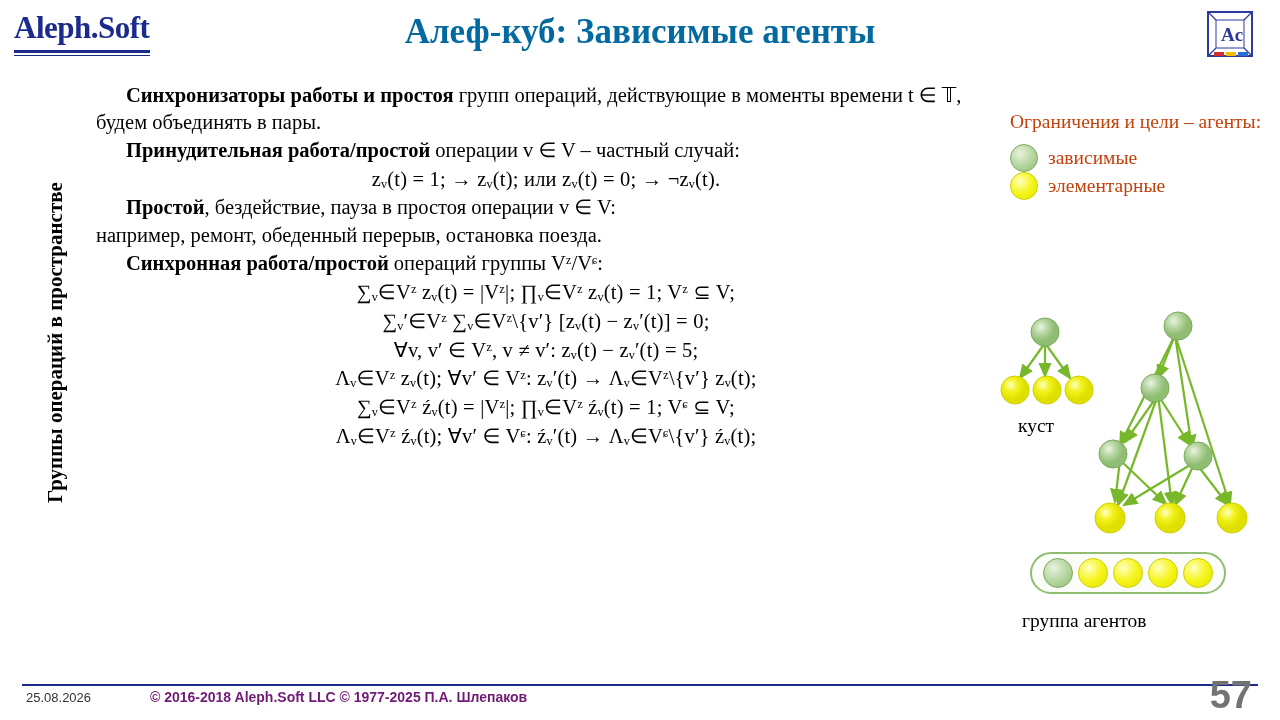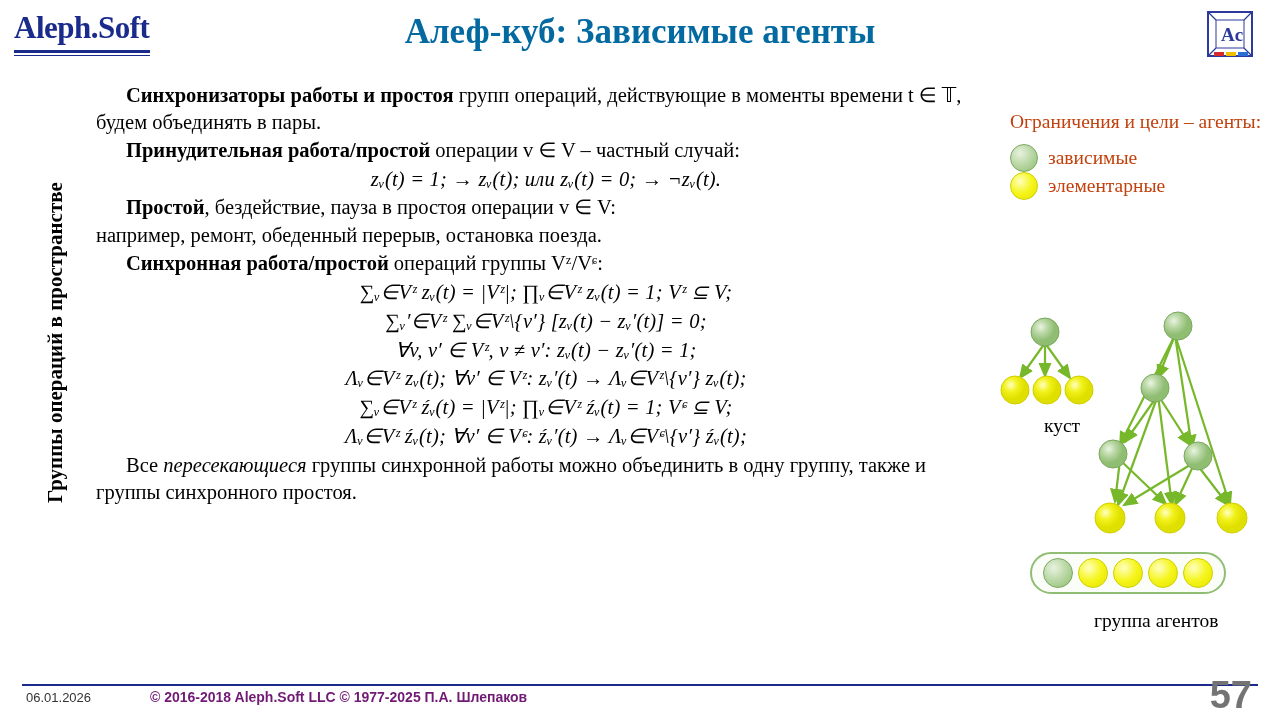--- a/index.html
+++ b/index.html
@@ -96,21 +96,20 @@
   .p {
     margin: 0 8px 1px 0;
   }
   .indent {
     text-indent: 30px;
   }
   .b { font-weight: bold; }
   .i { font-style: italic; }
   .mathline {
     text-align: center;
-    font-style: italic;
     font-size: 20.5px;
     margin: 2px 0 2px 0;
     letter-spacing: 0.2px;
   }
 
   
   .right-col {
     position: absolute;
     left: 1010px;
     top: 110px;
@@ -147,24 +146,23 @@
     position: absolute;
     left: 1000px;
     top: 300px;
     width: 275px;
     height: 290px;
   }
   .cap {
     position: absolute;
     font-size: 19.5px;
     color: #000;
-    margin-left: 26px;
   }
   .cap-kust { left: 1018px; top: 415px; }
-  .cap-group { left: 1068px; top: 610px; }
+  .cap-group { left: 1022px; top: 610px; }
 
   .group-box {
     position: absolute;
     left: 1030px;
     top: 552px;
     width: 196px;
     height: 42px;
     border: 2px solid #8fbd72;
     border-radius: 21px;
     background: #fbfdf8;
@@ -249,27 +247,24 @@
     <p class="mathline">zᵥ(t) = 1;   → zᵥ(t);  или  zᵥ(t) = 0;   → ¬zᵥ(t).</p>
     <p class="p indent">
       <span class="b">Простой</span><span>, бездействие, пауза в простоя операции v ∈ V:</span>
     </p>
     <p class="p">например, ремонт, обеденный перерыв, остановка поезда.</p>
     <p class="p indent">
       <span class="b">Синхронная работа/простой</span><span> операций группы Vᶻ/Vᶝ:</span>
     </p>
     <p class="mathline">∑ᵥ∈Vᶻ zᵥ(t) = |Vᶻ|;  ∏ᵥ∈Vᶻ zᵥ(t) = 1;   Vᶻ ⊆ V;</p>
     <p class="mathline">∑ᵥ′∈Vᶻ ∑ᵥ∈Vᶻ\{v′} [zᵥ(t) − zᵥ′(t)] = 0;</p>
-    <p class="mathline">∀v, v′ ∈ Vᶻ, v ≠ v′: zᵥ(t) − zᵥ′(t) = 1;</p>
+    <p class="mathline">∀v, v′ ∈ Vᶻ, v ≠ v′: zᵥ(t) − zᵥ′(t) = 5;</p>
     <p class="mathline">Λᵥ∈Vᶻ zᵥ(t);   ∀v′ ∈ Vᶻ: zᵥ′(t) → Λᵥ∈Vᶻ\{v′} zᵥ(t);</p>
     <p class="mathline">∑ᵥ∈Vᶻ źᵥ(t) = |Vᶻ|;  ∏ᵥ∈Vᶻ źᵥ(t) = 1;   Vᶝ ⊆ V;</p>
     <p class="mathline">Λᵥ∈Vᶻ źᵥ(t); ∀v′ ∈ Vᶝ: źᵥ′(t) → Λᵥ∈Vᶝ\{v′} źᵥ(t);</p>
-    <p class="p indent">
-      <span>Все </span><span class="i">пересекающиеся</span><span> группы синхронной работы можно объединить в одну группу, также и группы синхронного простоя.</span>
-    </p>
   </div>
 
   <div class="right-col">
     <div class="right-head">Ограничения и цели – агенты:</div>
     <div class="legend-row">
       <span class="dot dot-green"></span>
       <span class="legend-label">зависимые</span>
     </div>
     <div class="legend-row">
       <span class="dot dot-yellow"></span>
@@ -337,17 +332,17 @@
   <div class="group-box">
     <span class="dot dot-green"></span>
     <span class="dot dot-yellow"></span>
     <span class="dot dot-yellow"></span>
     <span class="dot dot-yellow"></span>
     <span class="dot dot-yellow"></span>
   </div>
   <div class="cap cap-group">группа агентов</div>
 
   <div class="footer-line"></div>
-  <div class="footer-date">06.01.2026</div>
+  <div class="footer-date">25.08.2026</div>
   <div class="footer-copy">© 2016-2018 Aleph.Soft LLC © 1977-2025 П.А. Шлепаков</div>
   <div class="page-num">57</div>
 
 </div>
 
 </body></html>

